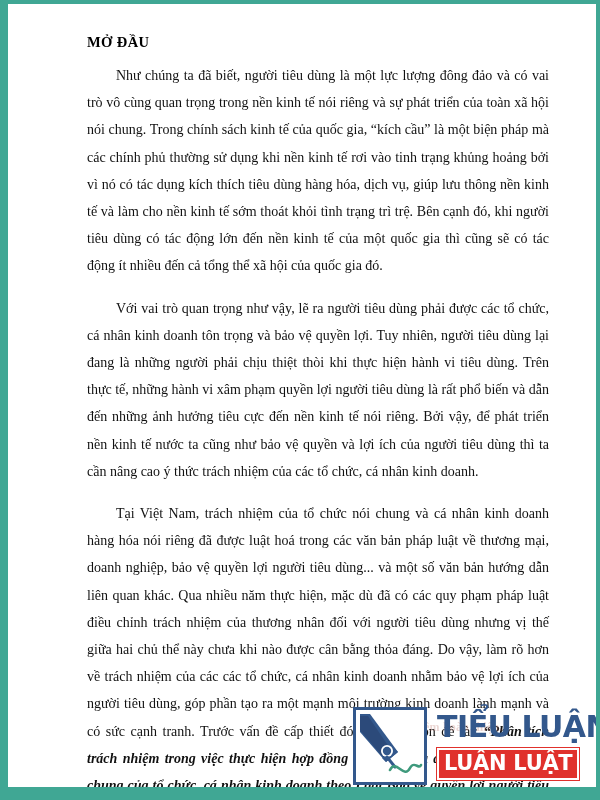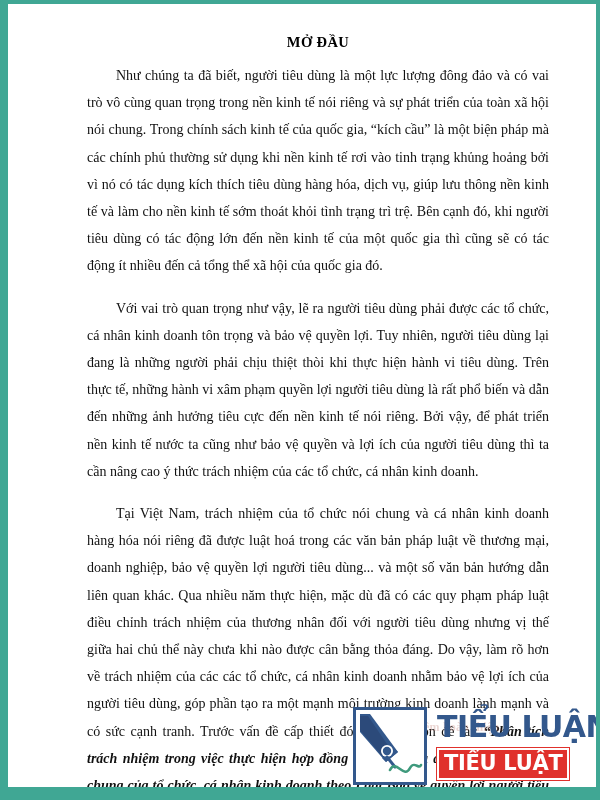--- a/index.html
+++ b/index.html
@@ -40,21 +40,20 @@
 
   
   #doc {
     position: absolute;
     left: 79px;
     top: 30px;
     width: 462px;
     z-index: 10;
   }
   #doc-title {
-    text-align: center;
     font-weight: bold;
     font-size: 14.5px;
     letter-spacing: 0.4px;
     margin: 0 0 11px 0;
     color: #000;
   }
   p.para {
     margin: 0;
     text-align: justify;
     text-justify: inter-word;
@@ -167,21 +166,21 @@
             <path d="M31 47 L39 57" stroke="#33588c" stroke-width="3" stroke-linecap="round" fill="none"></path>
           </g>
           <path d="M34 60 C40 48, 48 70, 54 58 C58 50, 63 60, 65 55" stroke="#3f9a7d" stroke-width="2.6" fill="none" stroke-linecap="round"></path>
         </svg>
       </span>
     </div>
 
     <div id="logo-words">
       <div id="logo-line1">TIỂU LUẬN</div>
       <div id="logo-line2-wrap">
-        <div id="logo-line2">TIỂU LUẬT</div>
+        <div id="logo-line2">LUẬN LUẬT</div>
       </div>
     </div>
 
   </div>
 
   <div id="bottom-bar"></div>
 
 </div>
 
 </body></html>

